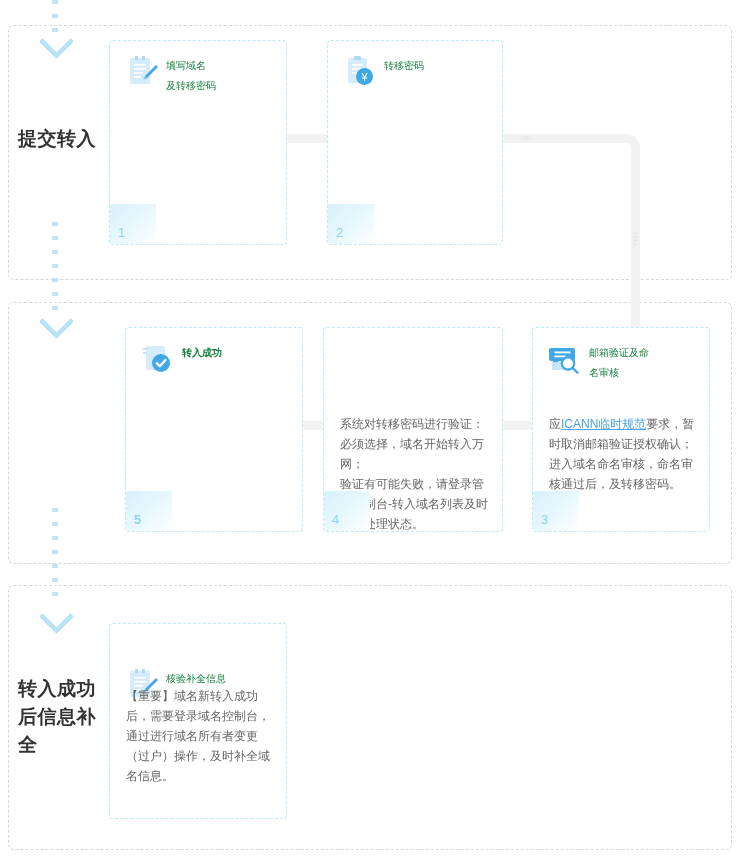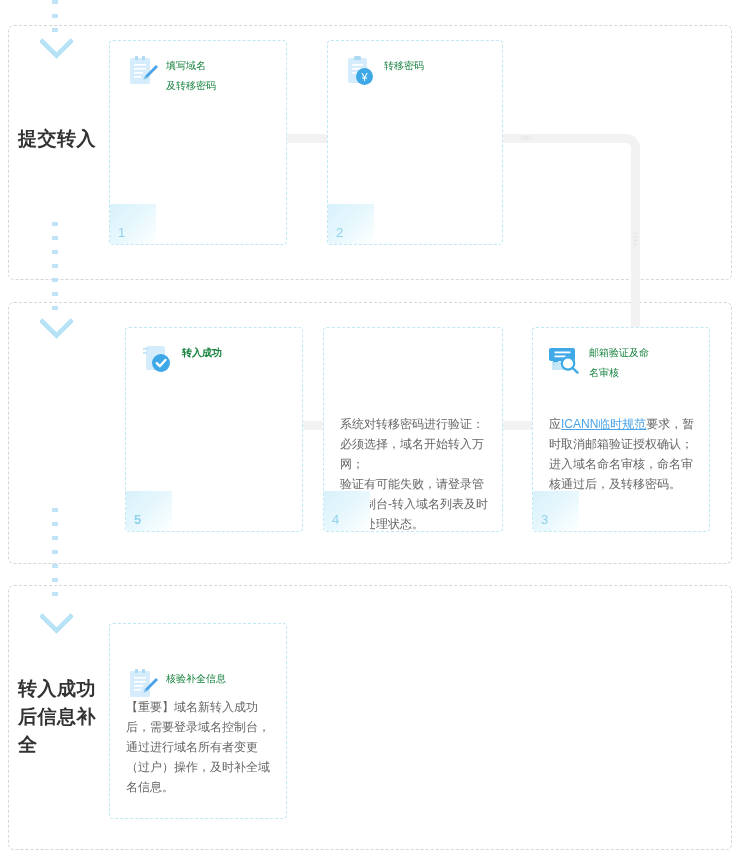--- a/index.html
+++ b/index.html
@@ -132,21 +132,21 @@
     font-size: 12px;
     line-height: 20px;
     color: #666666;
     white-space: pre-line;
   }
   #card-1 .card-body { top: 88px; }
   #card-2 .card-body { top: 88px; }
   #card-5 .card-body { top: 86px; }
   #card-4 .card-body { top: 86px; }
   #card-3 .card-body { top: 86px; }
-  #card-6 .card-body { top: 74px; font-family: Liberation Mono, monospace; }
+  #card-6 .card-body { top: 62px; }
   #card-6 .card-head { top: 12px; margin-top: 32px; }
 
   .link-blue { color: #4aa3e8; }
 
   
   .corner-num {
     position: absolute;
     left: 0;
     bottom: 0;
     width: 46px;

